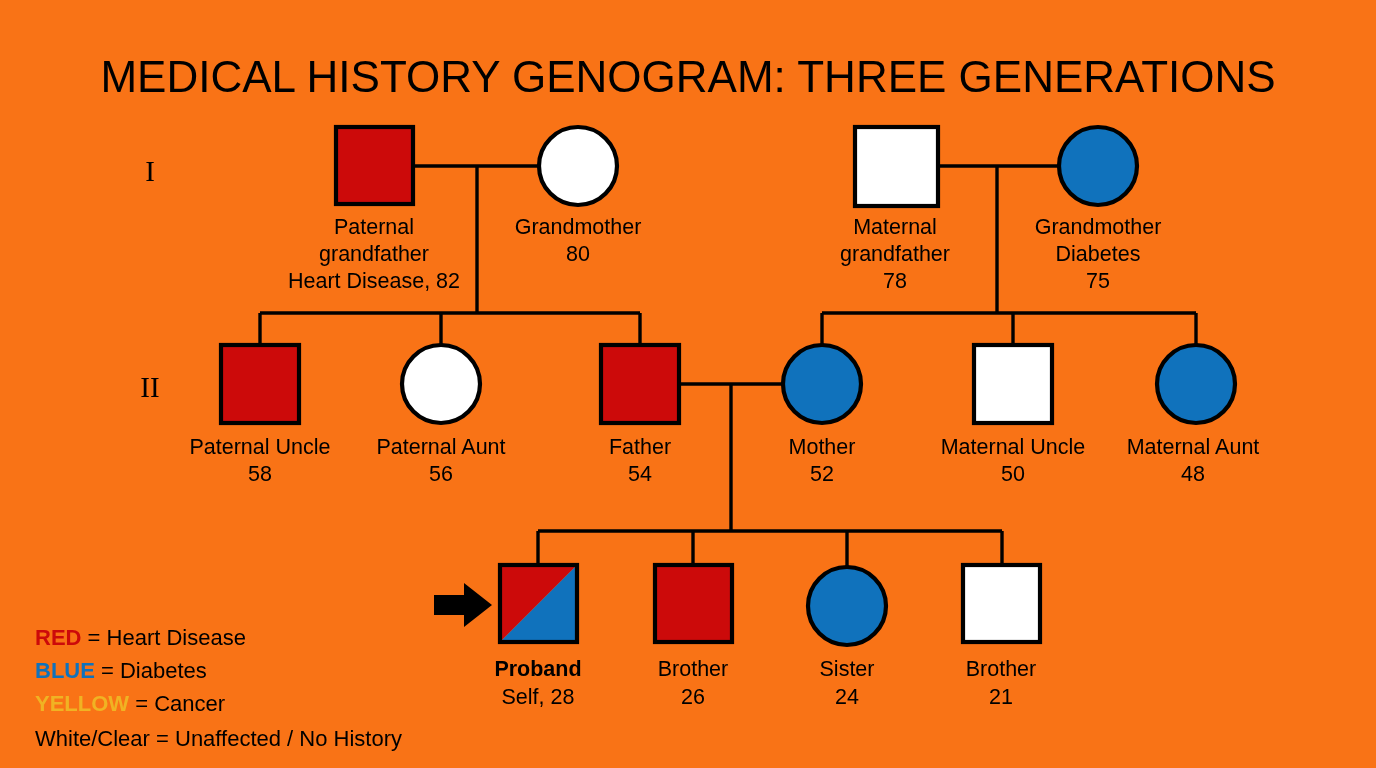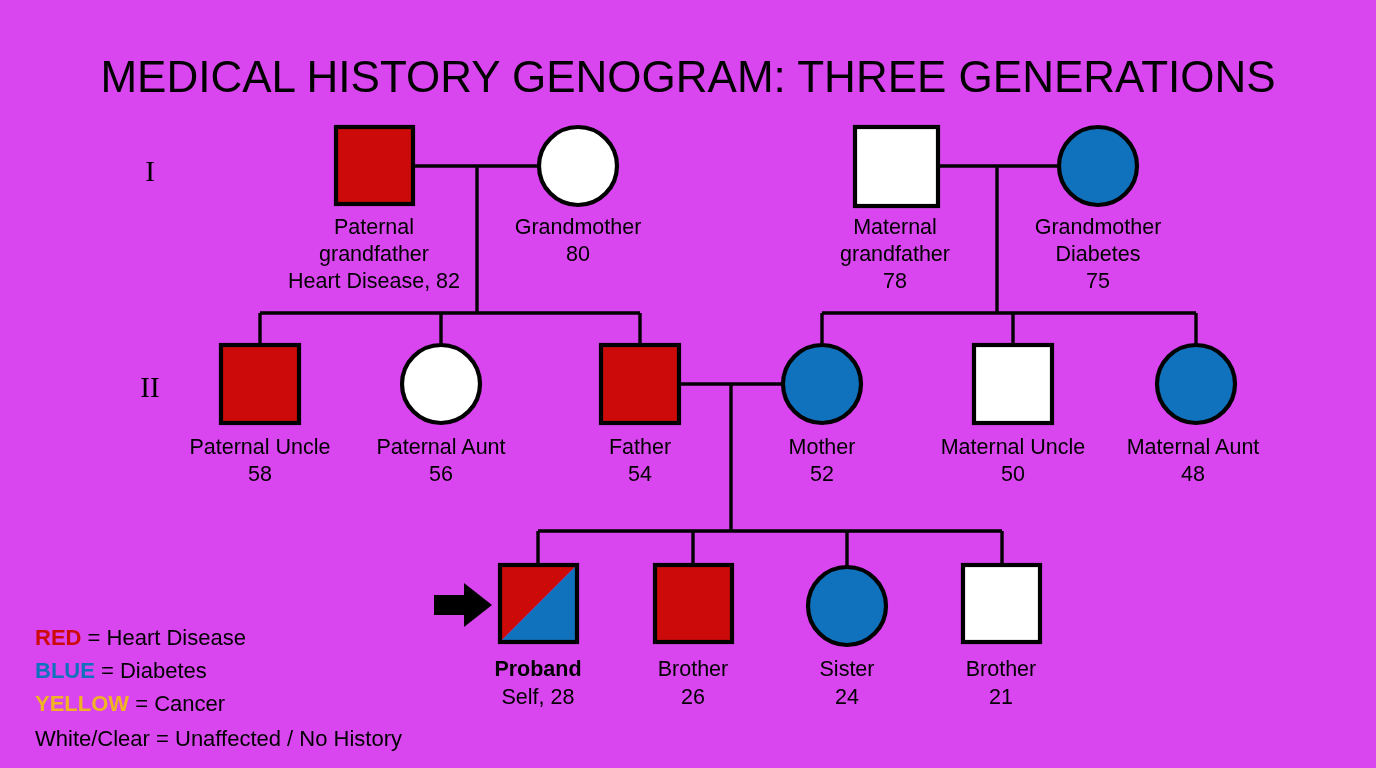--- a/index.html
+++ b/index.html
@@ -9,21 +9,21 @@
     background: #ffffff;
   }
   body {
     font-family: "Liberation Sans", sans-serif;
     color: #000000;
   }
   #stage {
     position: relative;
     width: 1376px;
     height: 768px;
-    background: #d946ef;
+    background: #f97316;
     overflow: hidden;
   }
   #genogram-svg {
     position: absolute;
     left: 0;
     top: 0;
     width: 1376px;
     height: 768px;
   }
   .ttl {

